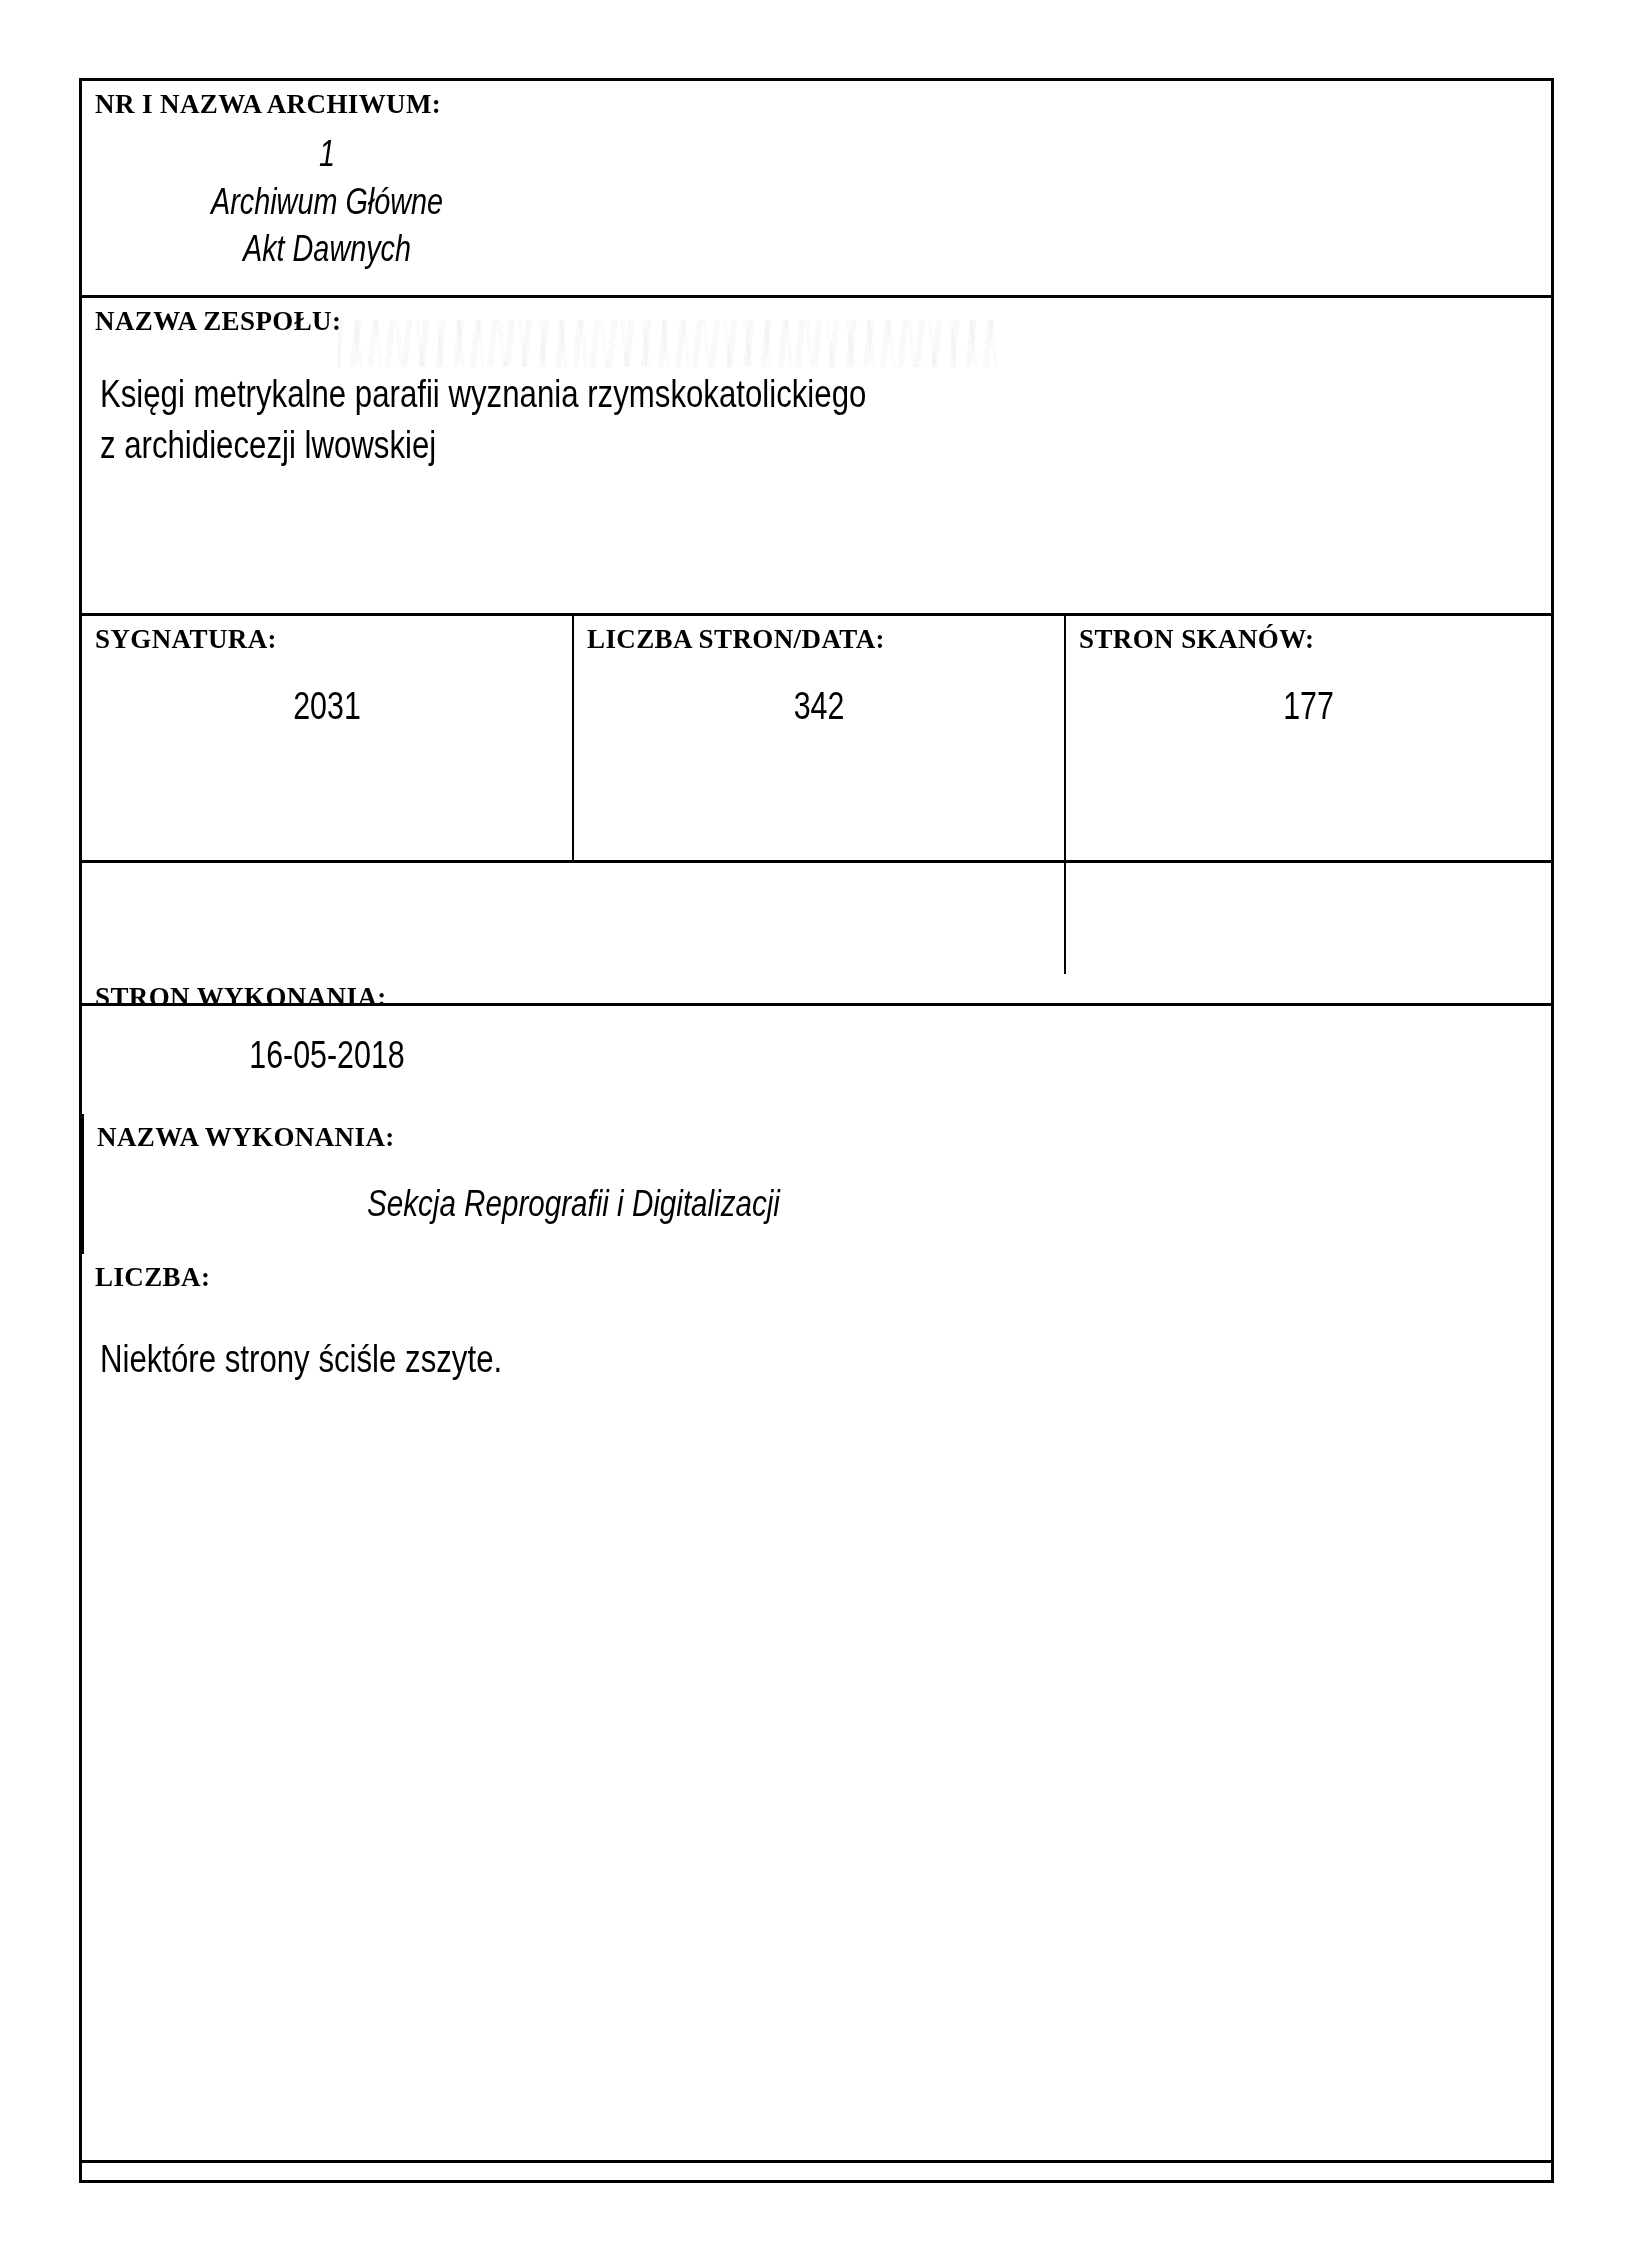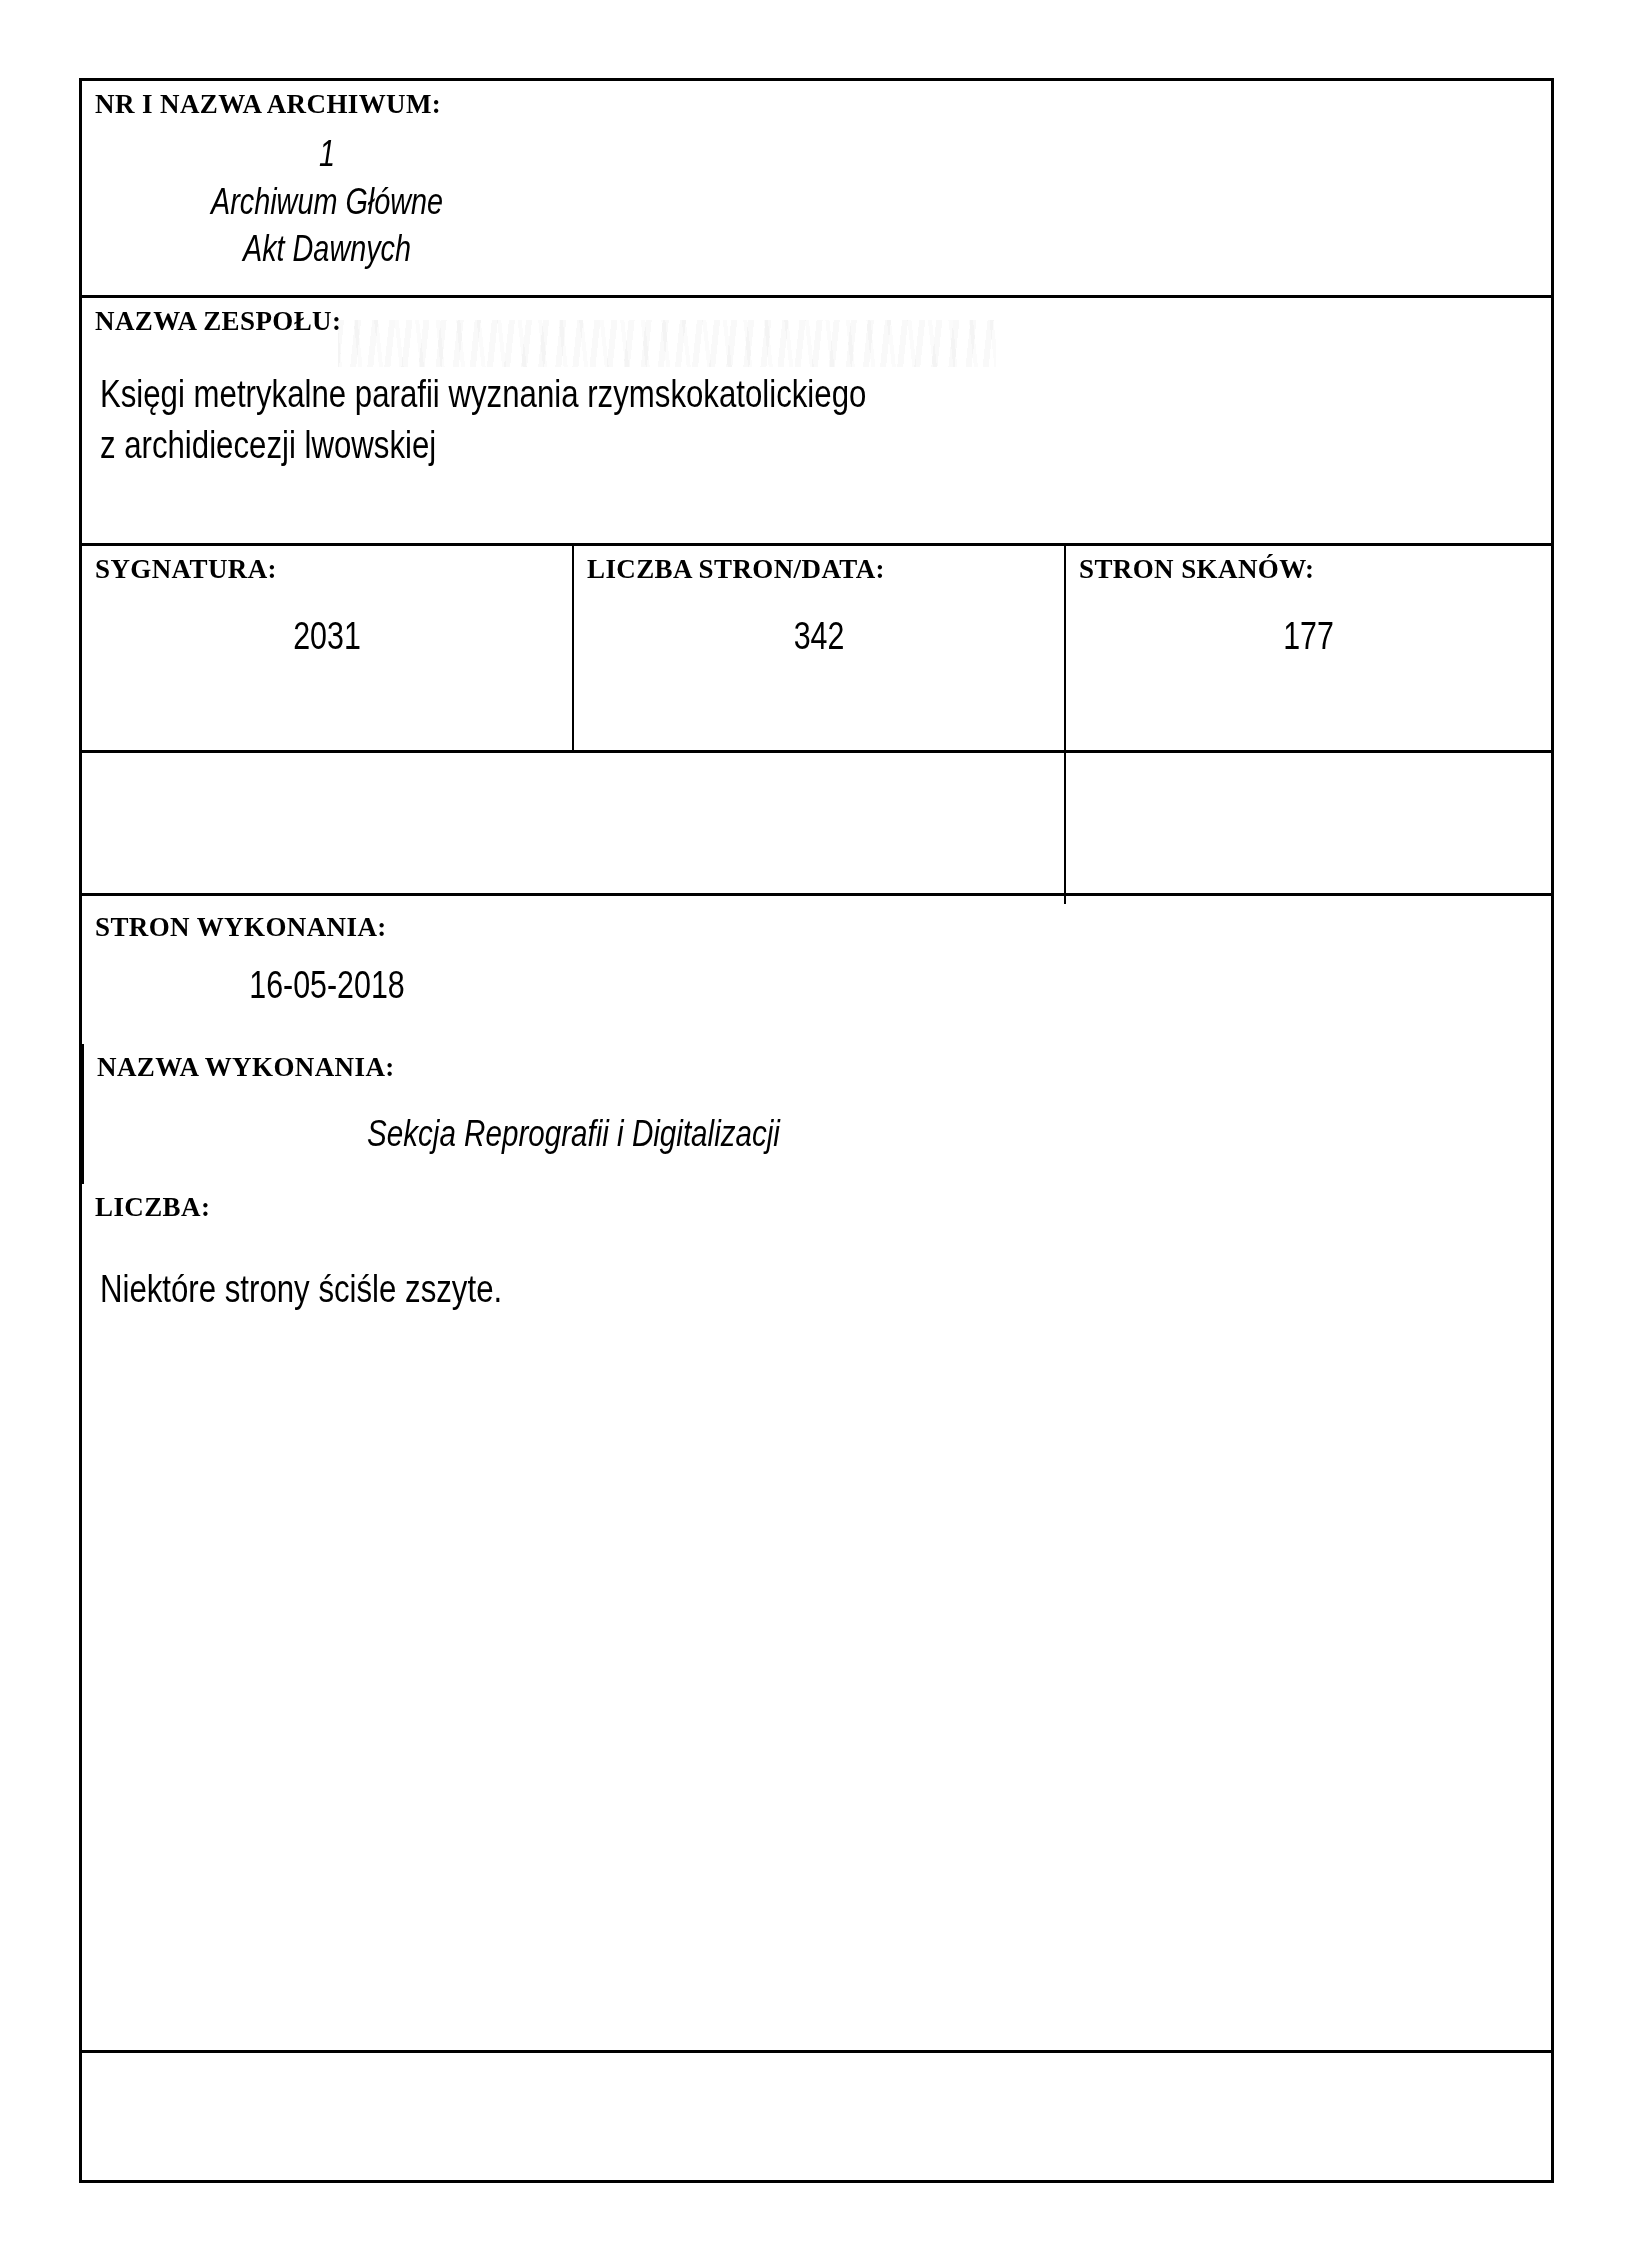--- a/index.html
+++ b/index.html
@@ -81,30 +81,30 @@
   
   #row1 { height: 214px; }
   #c-archive   { width: 490px; }
   #c-fond-no   { width: 492px; }
   #c-series-no { width: 487px; }
   #v-archive { top: 49px; font-size: 36px; line-height: 1.32; }
   #v-fond-no { top: 72px; }
   #v-series-no { top: 99px; }
 
   
-  #row2 { height: 248px; }
+  #row2 { height: 318px; }
   #c-fond-name { width: 100%; }
   #v-fond-name {
     top: 71px;
     font-size: 39px;
     line-height: 1.30;
   }
 
   
-  #row3 { height: 207px; text-decoration: underline; }
+  #row3 { height: 247px; text-decoration: underline; }
   #c-sig    { width: 490px; }
   #c-pages  { width: 492px; }
   #c-scans  { width: 487px; height: 358px; }
   #v-sig { top: 66px; }
   #v-pages { top: 66px; }
   #v-scans { top: 66px; }
 
   
   #row4 { height: 143px; }
   #c-date { width: 490px; }

